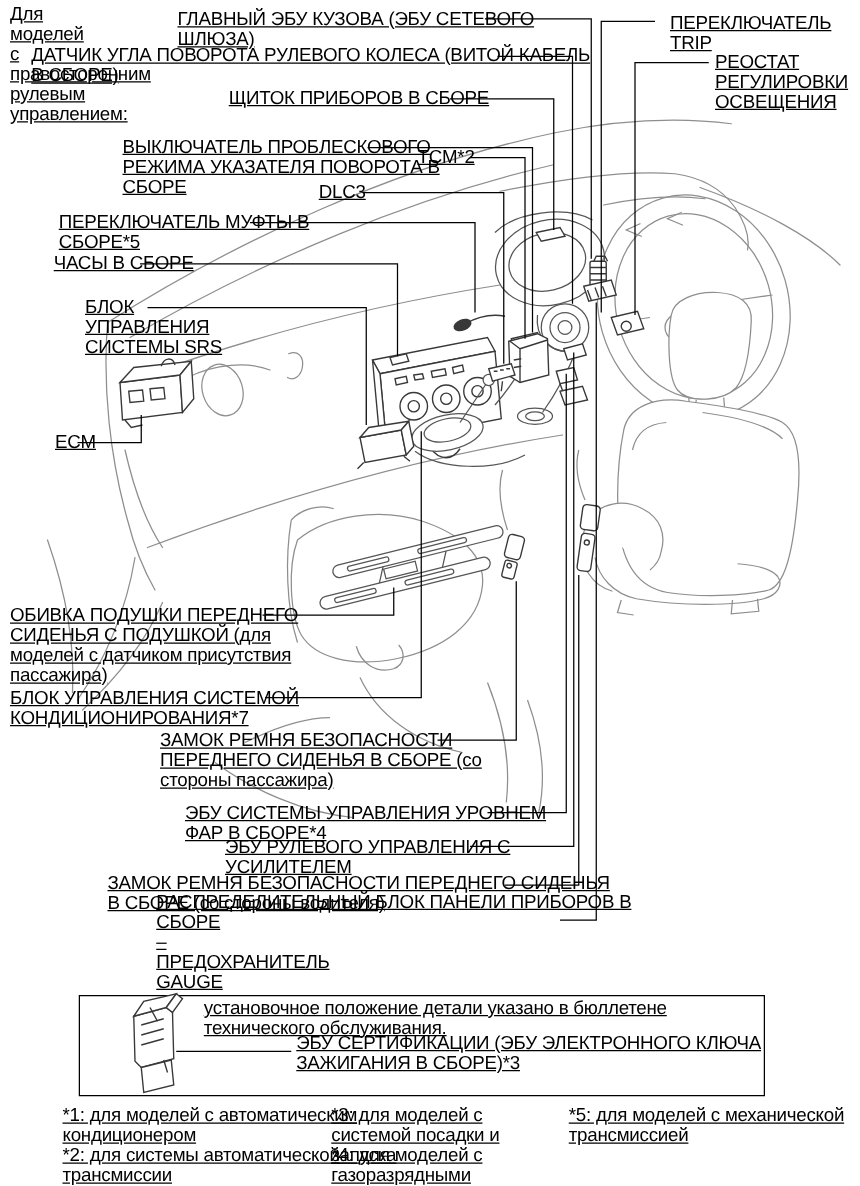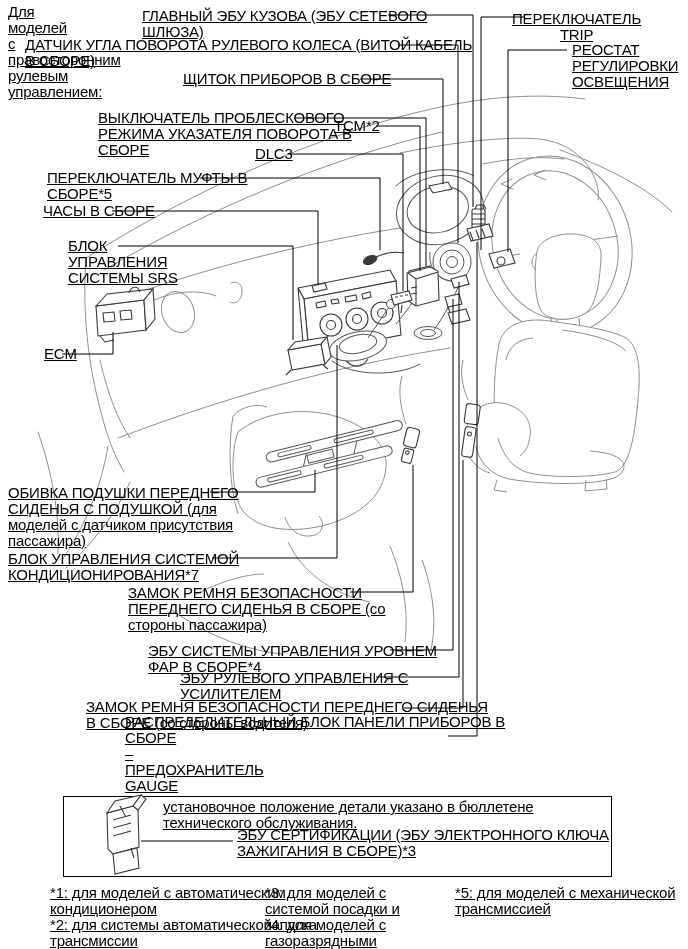--- a/index.html
+++ b/index.html
@@ -237,21 +237,21 @@
 <div class="lbl" style="left:142px;top:8px;">ГЛАВНЫЙ ЭБУ КУЗОВА (ЭБУ СЕТЕВОГО
 ШЛЮЗА)</div>
 <div class="lbl" style="left:25px;top:37px;">ДАТЧИК УГЛА ПОВОРОТА РУЛЕВОГО КОЛЕСА (ВИТОЙ КАБЕЛЬ
 В СБОРЕ)</div>
 <div class="lbl" style="left:183px;top:71px;">ЩИТОК ПРИБОРОВ В СБОРЕ</div>
 <div class="lbl" style="left:98px;top:110px;">ВЫКЛЮЧАТЕЛЬ ПРОБЛЕСКОВОГО
 РЕЖИМА УКАЗАТЕЛЯ ПОВОРОТА В
 СБОРЕ</div>
 <div class="lbl" style="left:334px;top:118px;">TCM*2</div>
 <div class="lbl" style="left:255px;top:146px;">DLC3</div>
-<div class="lbl" style="left:512px;top:11px;text-align:center;">ПЕРЕКЛЮЧАТЕЛЬ
+<div class="lbl" style="left:536px;top:11px;">ПЕРЕКЛЮЧАТЕЛЬ
 TRIP</div>
 <div class="lbl" style="left:572px;top:42px;">РЕОСТАТ
 РЕГУЛИРОВКИ
 ОСВЕЩЕНИЯ</div>
 <div class="lbl" style="left:18px;top:170px;margin-left:29px;">ПЕРЕКЛЮЧАТЕЛЬ МУФТЫ В
 СБОРЕ*5</div>
 <div class="lbl" style="left:8px;top:203px;margin-left:35px;">ЧАСЫ В СБОРЕ</div>
 <div class="lbl" style="left:24px;top:238px;margin-left:44px;">БЛОК
 УПРАВЛЕНИЯ
 СИСТЕМЫ SRS</div>

